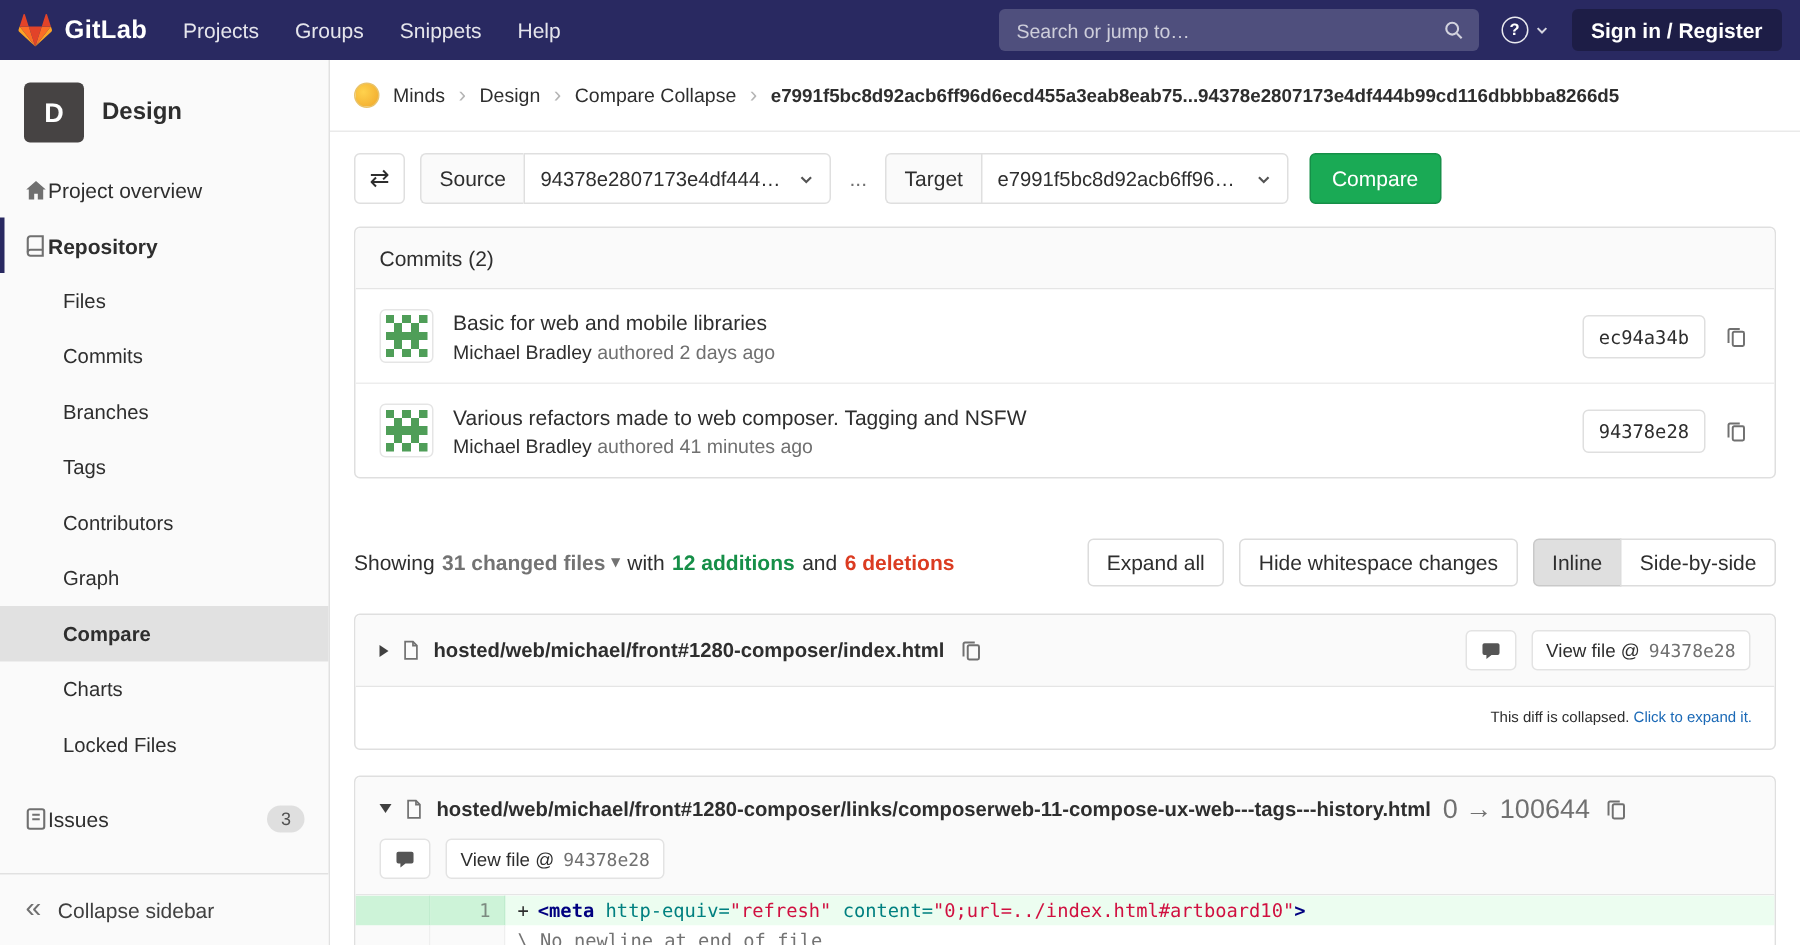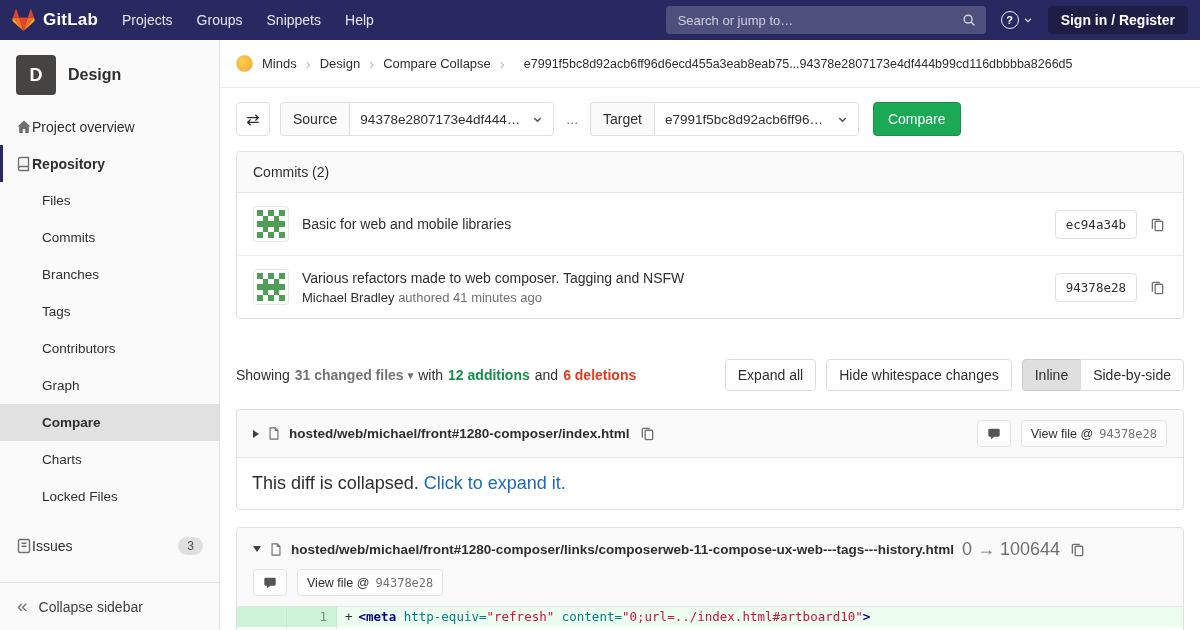--- a/index.html
+++ b/index.html
@@ -76,21 +76,21 @@
     height:48px; display:flex; align-items:center; gap:9px; padding:0 16px;
     border-bottom:1px solid #eaeaea; font-size:13px; white-space:nowrap; overflow:hidden;
   }
   .grp-avatar {
     width:17px; height:17px; border-radius:50%; flex-shrink:0;
     background:radial-gradient(circle at 35% 35%, #ffd24d, #f0a72a);
     border:1px solid #e9c36a;
   }
   .crumb { color:#2e2e2e; cursor:pointer; text-decoration:none; }
   .crumb-sep { color:#b5b5b5; font-size:15px; }
-  .crumb-current { font-weight:400; font-size:12.5px; overflow:hidden; text-overflow:ellipsis;margin-left:10px; }
+  .crumb-current { font-weight:700; font-size:12.5px; overflow:hidden; text-overflow:ellipsis; }
 
   .content { padding:12px 16px 0; }
 
   
   .compare-row { display:flex; align-items:center; gap:10px; margin:2px 0 15px; }
   .swap-btn {
     width:34px; height:34px; border:1px solid #dfdfdf; border-radius:4px; background:#fff;
     font-size:16px; color:#2e2e2e; cursor:pointer; display:flex; align-items:center; justify-content:center;
   }
   .input-group { display:flex; align-items:stretch; height:34px; }
@@ -165,21 +165,21 @@
   .file-ic { width:14px; height:15px; color:#707070; flex-shrink:0; }
   .file-path { font-weight:700; font-size:13.5px; cursor:pointer; }
   .file-mode { color:#707070; font-size:18px; white-space:nowrap; }
   .icon-btn {
     border:1px solid #e3e3e3; background:#fff; border-radius:4px; height:27px; padding:0 9px;
     display:flex; align-items:center; gap:6px; color:#555; cursor:pointer; font-family:inherit;
   }
   .icon-btn svg { width:14px; height:14px; }
   .view-file-btn { font-size:12.5px; color:#2e2e2e; }
   .vf-sha { font-family:"DejaVu Sans Mono", monospace; color:#707070; font-size:12px; }
-  .collapsed-note { padding:15px; text-align:left; font-size:18px; }
+  .collapsed-note { padding:15px; text-align:right; font-size:10px; }
   .link { color:#1b69b6; cursor:pointer; text-decoration:none; }
 
   
   .diff-table { border-radius:0 0 4px 4px; overflow:hidden; }
   .diff-line { display:flex; font-family:"DejaVu Sans Mono", monospace; font-size:12.5px; line-height:20px; }
   .ln { width:50px; flex-shrink:0; text-align:right; padding-right:9px; color:#7c8a80; cursor:pointer; }
   .added .ln { background:#cdf3d8; border-right:1px solid #c0ecce; }
   .added .code { background:#ecfdf0; }
   .code { flex:1; padding:0 8px; white-space:pre; overflow:hidden; color:#2e2e2e; }
   .sign { margin-right:6px; }
@@ -356,20 +356,24 @@
                   <rect x="1" y="3" width="1" height="1"></rect>
                     <rect x="3" y="3" width="1" height="1"></rect>
                   <rect x="0" y="4" width="1" height="1"></rect>
                     <rect x="2" y="4" width="1" height="1"></rect>
                     <rect x="4" y="4" width="1" height="1"></rect>
                 </g>
               </svg>
             </div>
             <div class="commit-info">
               <a class="commit-title">Basic for web and mobile libraries</a>
+              <div class="commit-meta">
+                <a class="commit-author">Michael Bradley</a>
+                <span>authored 2 days ago</span>
+              </div>
             </div>
             <div class="commit-right">
               <span class="sha-chip">ec94a34b</span>
               <button class="copy-btn">
                 <svg viewBox="0 0 16 16" fill="none" stroke="currentColor" stroke-width="1.4">
                   <rect x="5.5" y="4.5" width="8" height="10" rx="1"></rect>
                     <path d="M10.5 2.5h-7a1 1 0 0 0-1 1v9"></path>
                 </svg>
               </button>
             </div>

